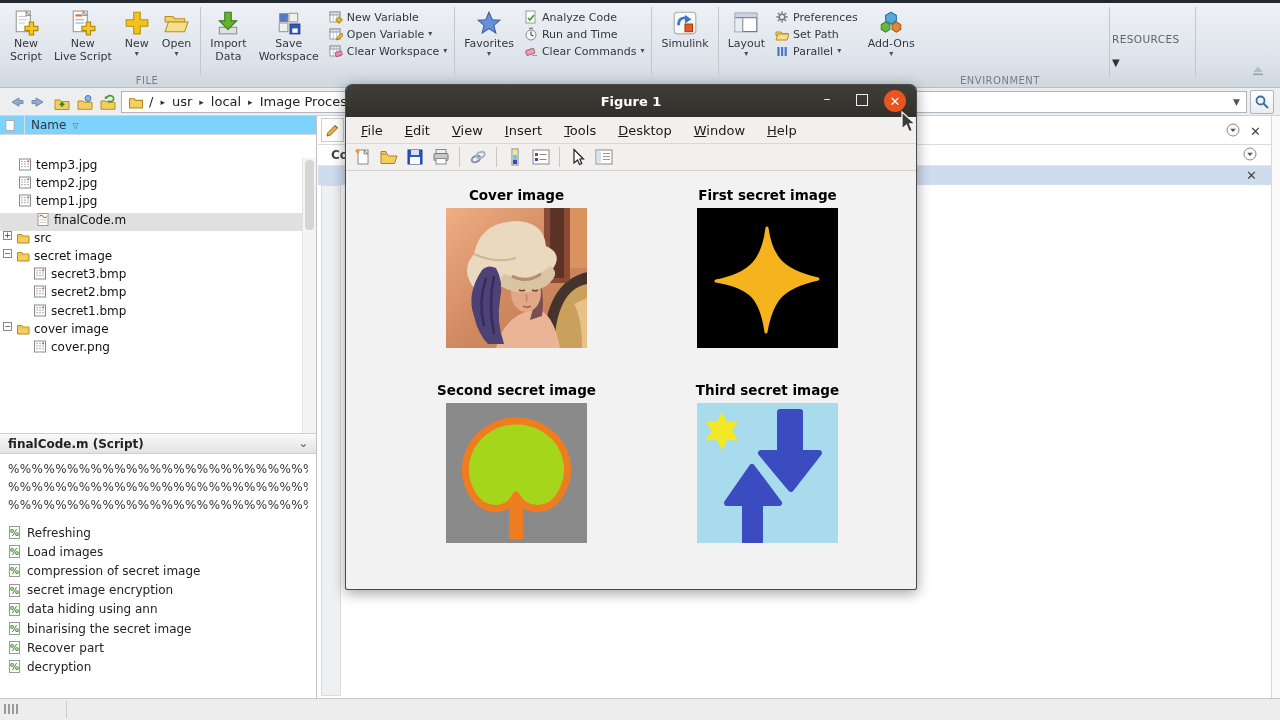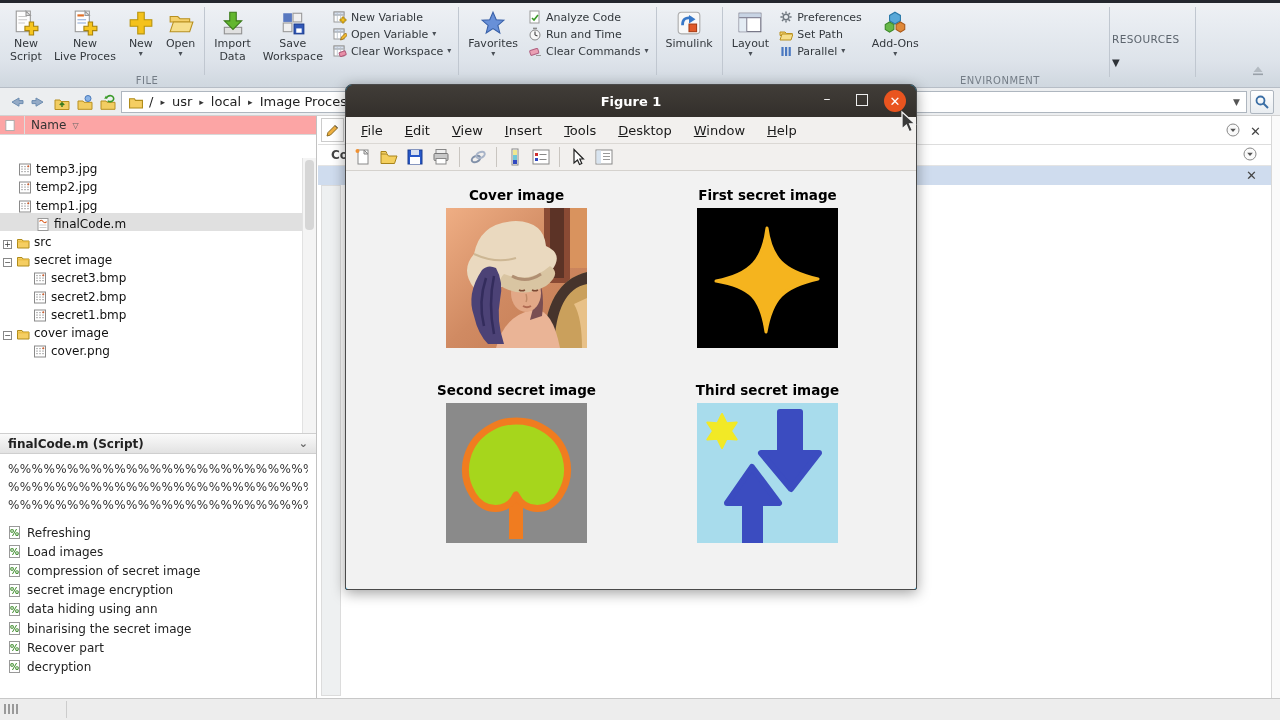--- a/index.html
+++ b/index.html
@@ -39,26 +39,26 @@
   .field-arrow{margin-left:auto;font-size:9px;color:#555;}
   .search-btn{width:24px;height:24px;border:1px solid #aeb6bf;background:linear-gradient(#fff,#e8ecf0);
     display:flex;align-items:center;justify-content:center;border-radius:2px;}
 
   
   .left-panel{position:absolute;left:0;top:116px;width:317px;height:582px;background:#fff;
     border-right:1px solid #c2c2c2;}
   .lp-header{height:23px;background:linear-gradient(#fbfbfb,#e9e9e9);border-bottom:1px solid #cfcfcf;
     display:flex;align-items:center;padding:0 8px;font-size:12px;font-weight:bold;color:#222;}
   .lp-menu{margin-left:auto;}
-  .col-header{height:19px;background:#fca5a5;border-bottom:1px solid #d8d8d8;display:flex;
+  .col-header{height:19px;background:#7dd3fc;border-bottom:1px solid #d8d8d8;display:flex;
     align-items:center;font-size:12px;color:#333;padding-left:4px;gap:6px;}
   .col-div{width:1px;height:100%;background:#ddd;margin-left:2px;}
   .sort{font-size:8px;color:#666;}
   .tree{position:absolute;left:0;top:42px;right:14px;}
-  .tree-row{height:18.2px;display:flex;align-items:flex-end;font-size:12px;color:#111;gap:4px;padding-right:4px;}
+  .tree-row{height:18.2px;display:flex;align-items:flex-start;font-size:12px;color:#111;gap:4px;padding-right:4px;}
   .tree-row.sel{background:#e0e0e0;}
   .expander{width:9px;height:9px;border:1px solid #888;background:#fff;font-size:8px;line-height:7px;
     text-align:center;color:#333;flex:none;}
   .tree-scroll{position:absolute;right:0;top:42px;width:14px;height:278px;background:#f4f4f4;
     border-left:1px solid #e2e2e2;}
   .tree-thumb{position:absolute;left:2px;top:2px;width:9px;height:70px;background:#d6d6d6;border-radius:4px;}
 
   .details-header{position:absolute;left:0;top:317px;right:0;height:21px;
     background:linear-gradient(#fafafa,#e2e2e2);border-top:1px solid #cfcfcf;border-bottom:1px solid #cfcfcf;
     display:flex;align-items:center;padding:0 8px;font-size:12px;font-weight:bold;color:#222;}
@@ -144,21 +144,21 @@
         <span class="ticon">
           <svg width="26" height="26" viewBox="0 0 24 24">
             <rect x="3" y="1" width="13" height="19" fill="#fdfdfd" stroke="#999"></rect>
             <path d="M12,1 l4,4 h-4 z" fill="#ddd" stroke="#999"></path>
             <path d="M5,5h6" stroke="#e07028" stroke-width="2"></path>
             <path d="M5,9h8M5,12h8" stroke="#88a8d8"></path>
             <path d="M15,11h4v4h4v4h-4v4h-4v-4h-4v-4h4z" fill="#f6c51e" stroke="#a8830a"></path>
           </svg>
         </span>
         <span class="lbl">New</span>
-        <span class="lbl">Live Proces</span>
+        <span class="lbl">Live Script</span>
       </div>
       <div class="ts-large">
         <span class="ticon">
           <svg width="26" height="26" viewBox="0 0 24 24">
             <path d="M9,2h6v7h7v6h-7v7h-6v-7h-7v-6h7z" fill="#f4c21c" stroke="#b8920a"></path>
           </svg>
         </span>
         <span class="lbl">New</span>
         <span class="arr">▾</span>
       </div>

